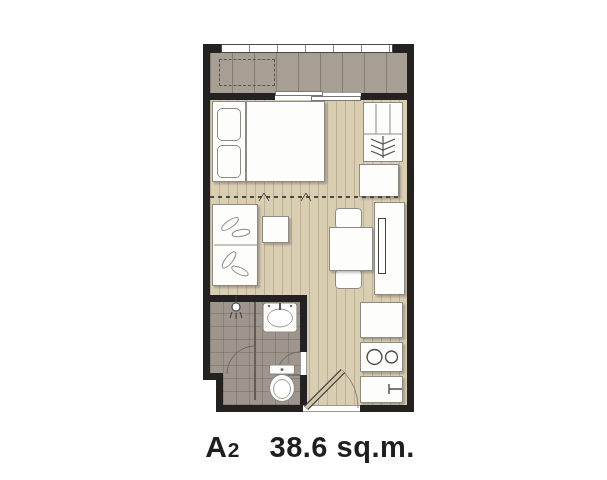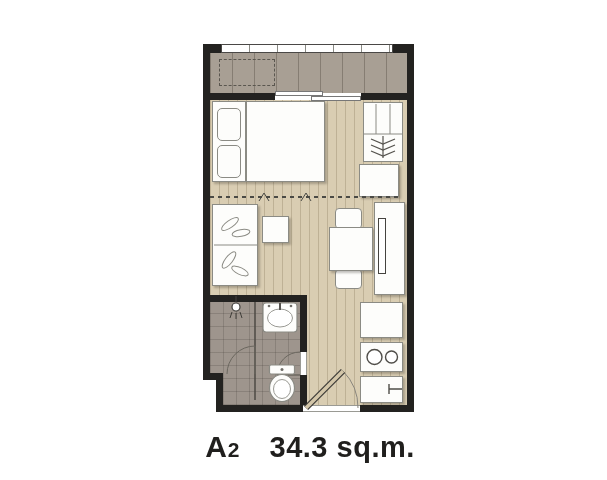--- a/index.html
+++ b/index.html
@@ -158,15 +158,15 @@
         <path d="M155 364 A52 52 0 0 0 140 327" style="fill:none;stroke:#8a867d;stroke-width:1;"></path>
         <path d="M103 364 L140 327" style="stroke:#3c3a36;stroke-width:6;fill:none;"></path>
         <path d="M103 364 L140 327" style="stroke:var(--door-leaf,#d3c6a9);stroke-width:3.5;fill:none;"></path>
       </g>
     </svg>
   </div>
 
   <div class="caption">
     <span class="code-letter">A</span>
       <span class="code-number">2</span>
-    <span class="area">34.3 sq.m.</span>
+    <span class="area">38.6 sq.m.</span>
   </div>
 </div>
 
 </body></html>

